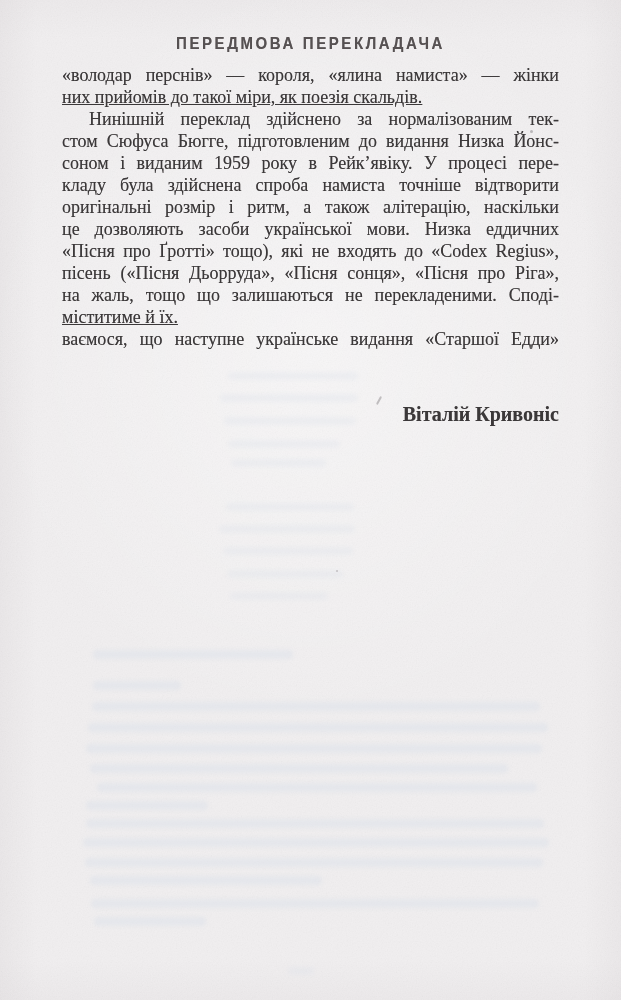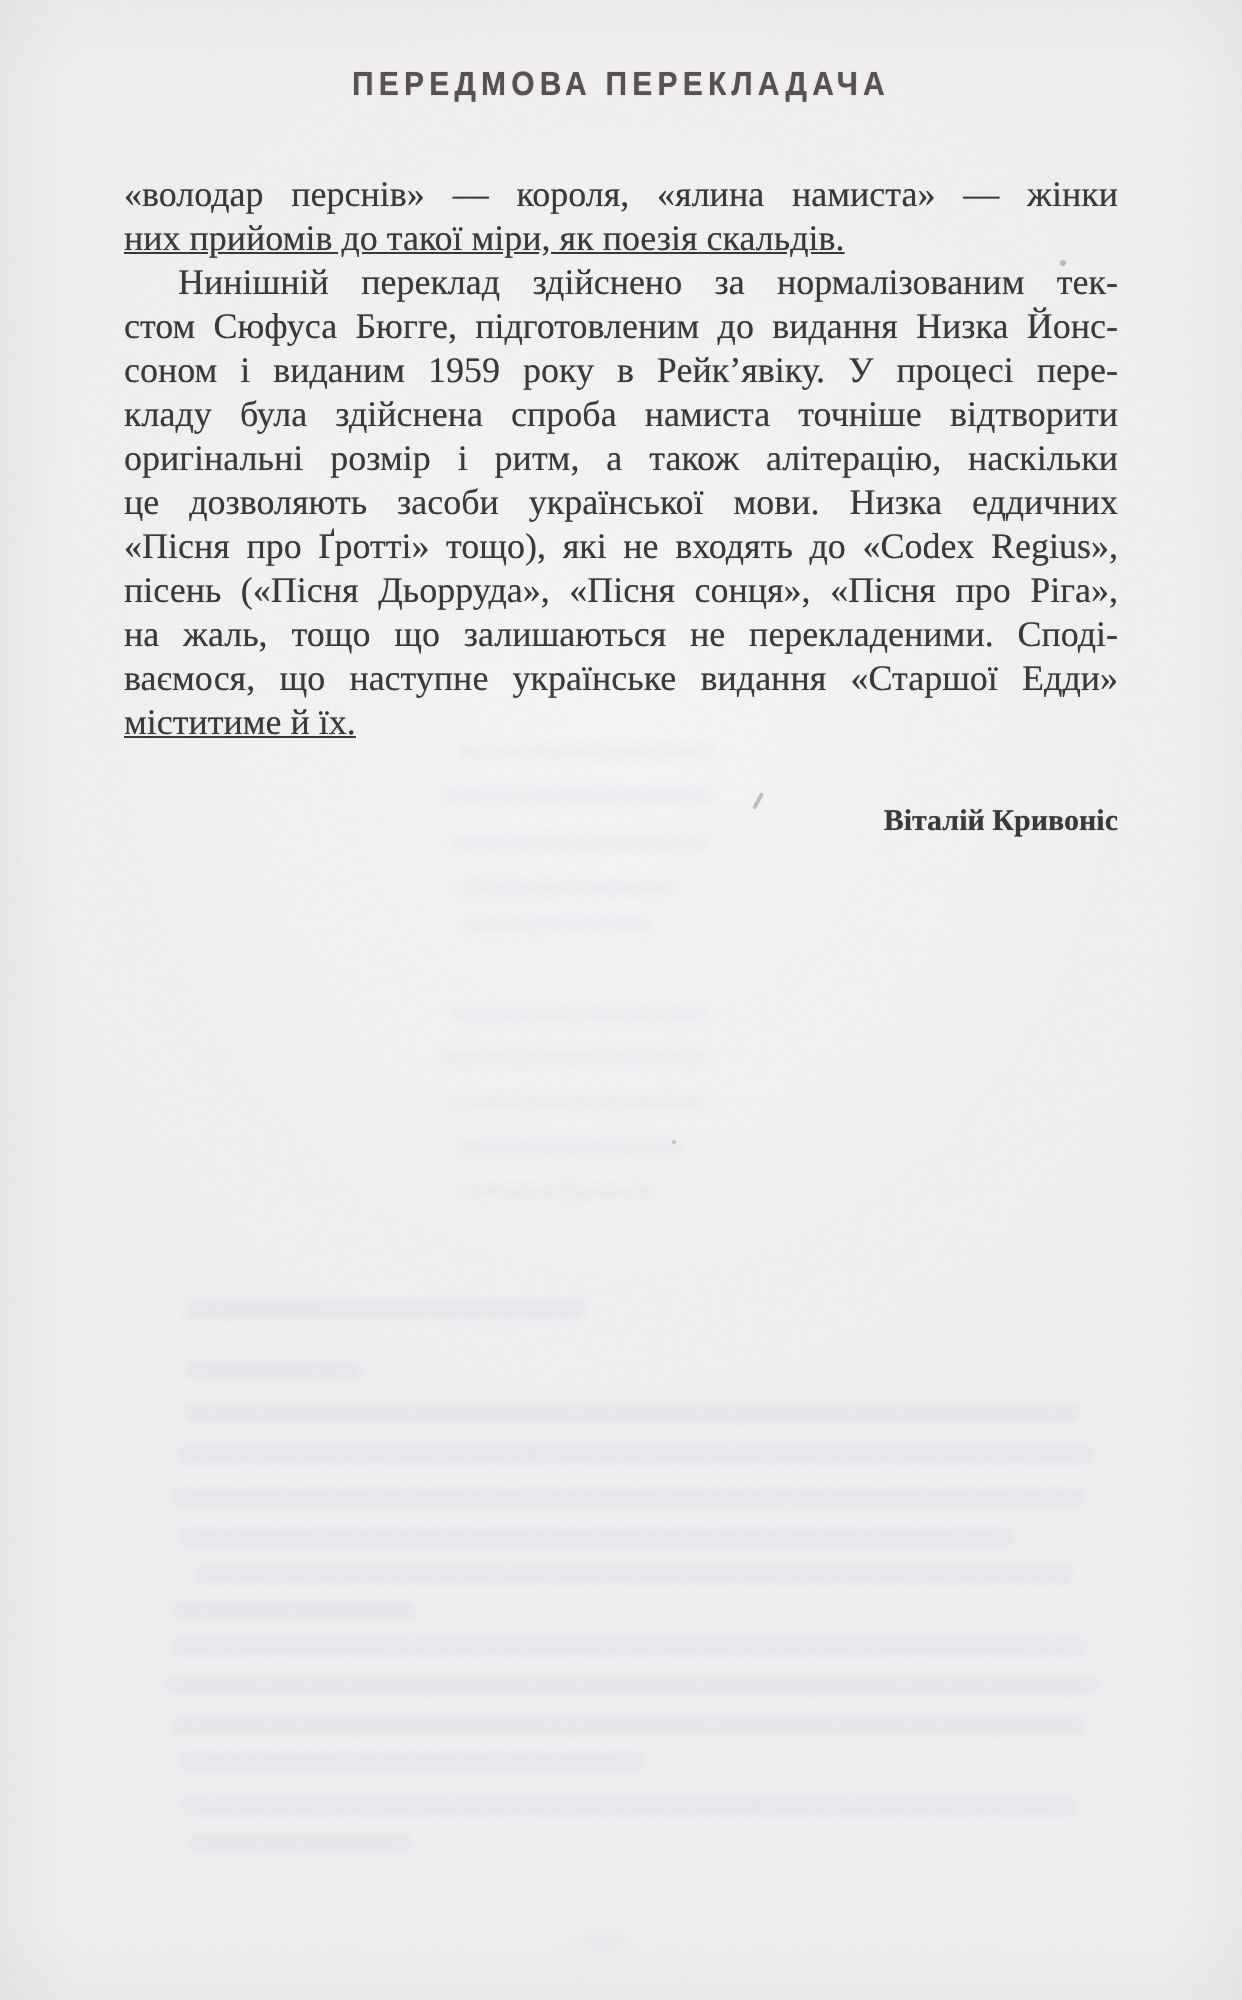--- a/index.html
+++ b/index.html
@@ -21,30 +21,30 @@
   .grain{position:absolute;inset:0;opacity:.08;pointer-events:none;mix-blend-mode:multiply;}
   .header{
     position:absolute;top:33px;left:0;width:621px;text-align:center;
     font-family:"Liberation Sans", sans-serif;
     font-size:15px;font-weight:700;letter-spacing:2.6px;
     color:var(--header_ink);
     transform:scaleY(1.12);transform-origin:top center;
     text-shadow:0 0 .5px rgba(86,81,82,.55);
   }
   .textblock{
-    position:absolute;left:62px;top:86px;width:497px;
+    position:absolute;left:62px;top:64px;width:497px;
     font-size:18px;line-height:22px;color:var(--ink);
     text-shadow:0 0 .4px rgba(59,56,57,.5);
   }
   .line{text-align:justify;text-align-last:justify;}
   .line.last{text-align-last:left;text-decoration:underline;}
   .line.indent{text-indent:27px;}
   .signature{
     position:absolute;right:62px;top:403px;
-    font-size:15px;font-weight:700;color:var(--ink);
+    font-size:20px;font-weight:700;color:var(--ink);
     text-shadow:0 0 .4px rgba(59,56,57,.5);
   }
   .bleed-layer{position:absolute;inset:0;pointer-events:none;}
   .bleed{
     position:absolute;height:9px;border-radius:4px;
     background:var(--bleed);filter:blur(2px);opacity:.5;
   }
   .bleed.faint{opacity:.3;height:8px;}
   .speck{position:absolute;background:#8e8a8c;border-radius:50%;}
 </style>
@@ -106,18 +106,18 @@
     <div>
       <div class="line indent">Нинішній переклад здійснено за нормалізованим тек-</div>
       <div class="line">стом Сюфуса Бюгге, підготовленим до видання Низка Йонс-</div>
       <div class="line">соном і виданим 1959 року в Рейк’явіку. У процесі пере-</div>
       <div class="line">кладу була здійснена спроба намиста точніше відтворити</div>
       <div class="line">оригінальні розмір і ритм, а також алітерацію, наскільки</div>
       <div class="line">це дозволяють засоби української мови. Низка еддичних</div>
       <div class="line">«Пісня про Ґротті» тощо), які не входять до «Codex Regius»,</div>
       <div class="line">пісень («Пісня Дьорруда», «Пісня сонця», «Пісня про Ріга»,</div>
       <div class="line">на жаль, тощо що залишаються не перекладеними. Споді-</div>
+      <div class="line last">міститиме й їх.</div>
       <div class="line">ваємося, що наступне українське видання «Старшої Едди»</div>
-      <div class="line last">міститиме й їх.</div>
     </div>
   </div>
 
 <div class="signature">Віталій Кривоніс</div>
 
 </body></html>

